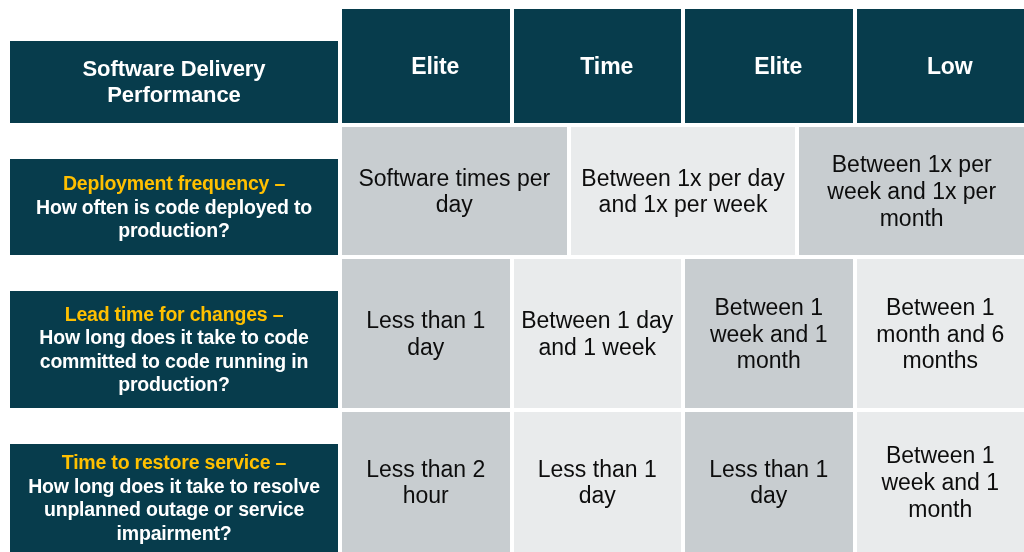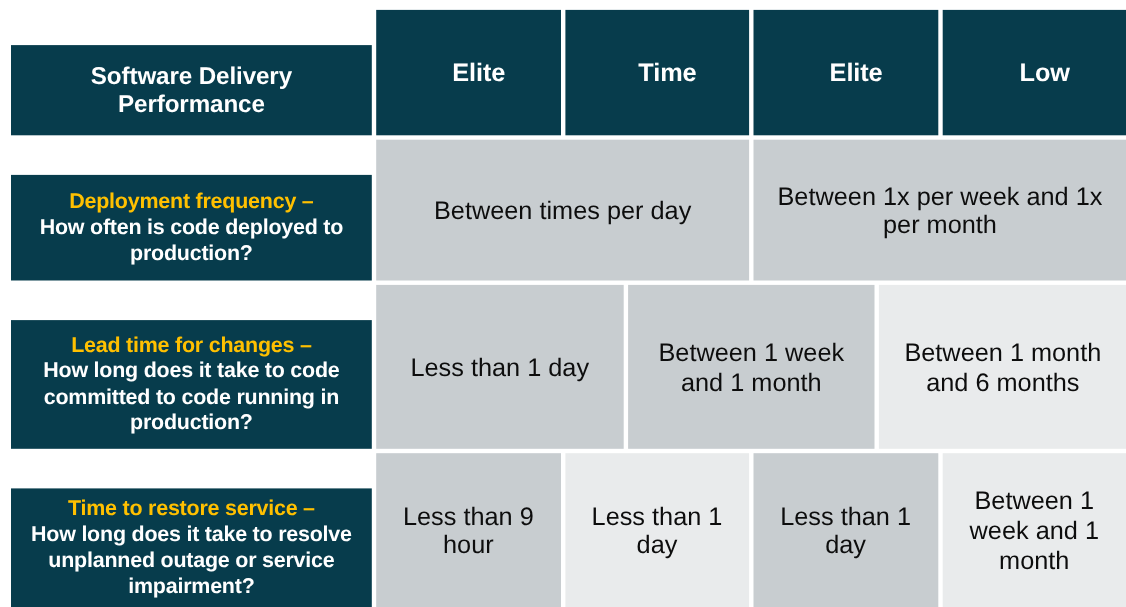--- a/index.html
+++ b/index.html
@@ -105,42 +105,44 @@
     <div class="cell hdr col-data">Low</div>
   </div>
 
   <div class="row row-body-1">
     <div class="cell metric col-metric">
       <span class="metric-inner">
         <span class="metric-name">Deployment frequency –</span><br>
         <span>How often is code deployed to production?</span>
       </span>
     </div>
-    <div class="cell data shade-dark col-data">Between times per day</div>
+    <div class="cell data shade-dark col-data">Software times per day</div>
+    <div class="cell data shade-light col-data">Between 1x per day and 1x per week</div>
     <div class="cell data shade-dark col-data">Between 1x per week and 1x per month</div>
   </div>
 
   <div class="row row-body-2">
     <div class="cell metric col-metric">
       <span class="metric-inner">
         <span class="metric-name">Lead time for changes –</span><br>
         <span>How long does it take to code committed to code running in production?</span>
       </span>
     </div>
     <div class="cell data shade-dark col-data">Less than 1 day</div>
+    <div class="cell data shade-light col-data">Between 1 day and 1 week</div>
     <div class="cell data shade-dark col-data">Between 1 week and 1 month</div>
     <div class="cell data shade-light col-data">Between 1 month and 6 months</div>
   </div>
 
   <div class="row row-body-3">
     <div class="cell metric col-metric">
       <span class="metric-inner">
         <span class="metric-name">Time to restore service –</span><br>
         <span>How long does it take to resolve unplanned outage or service impairment?</span>
       </span>
     </div>
-    <div class="cell data shade-dark col-data">Less than 9 hour</div>
+    <div class="cell data shade-dark col-data">Less than 2 hour</div>
     <div class="cell data shade-light col-data">Less than 1 day</div>
     <div class="cell data shade-dark col-data">Less than 1 day</div>
     <div class="cell data shade-light col-data">Between 1 week and 1 month</div>
   </div>
 
 </div>
 
 </body></html>

